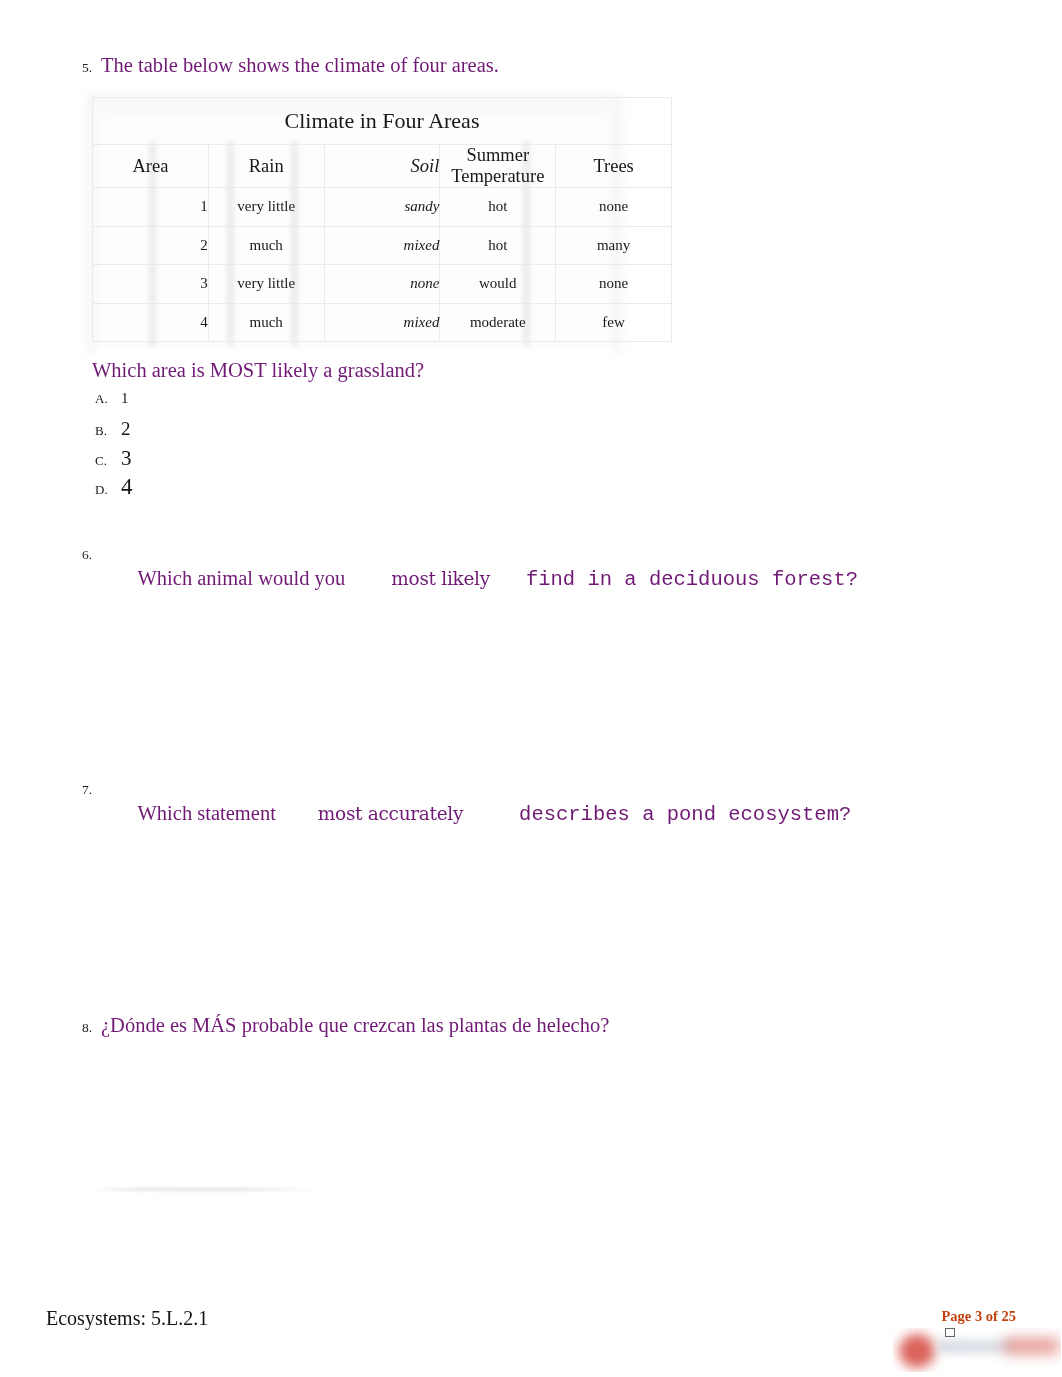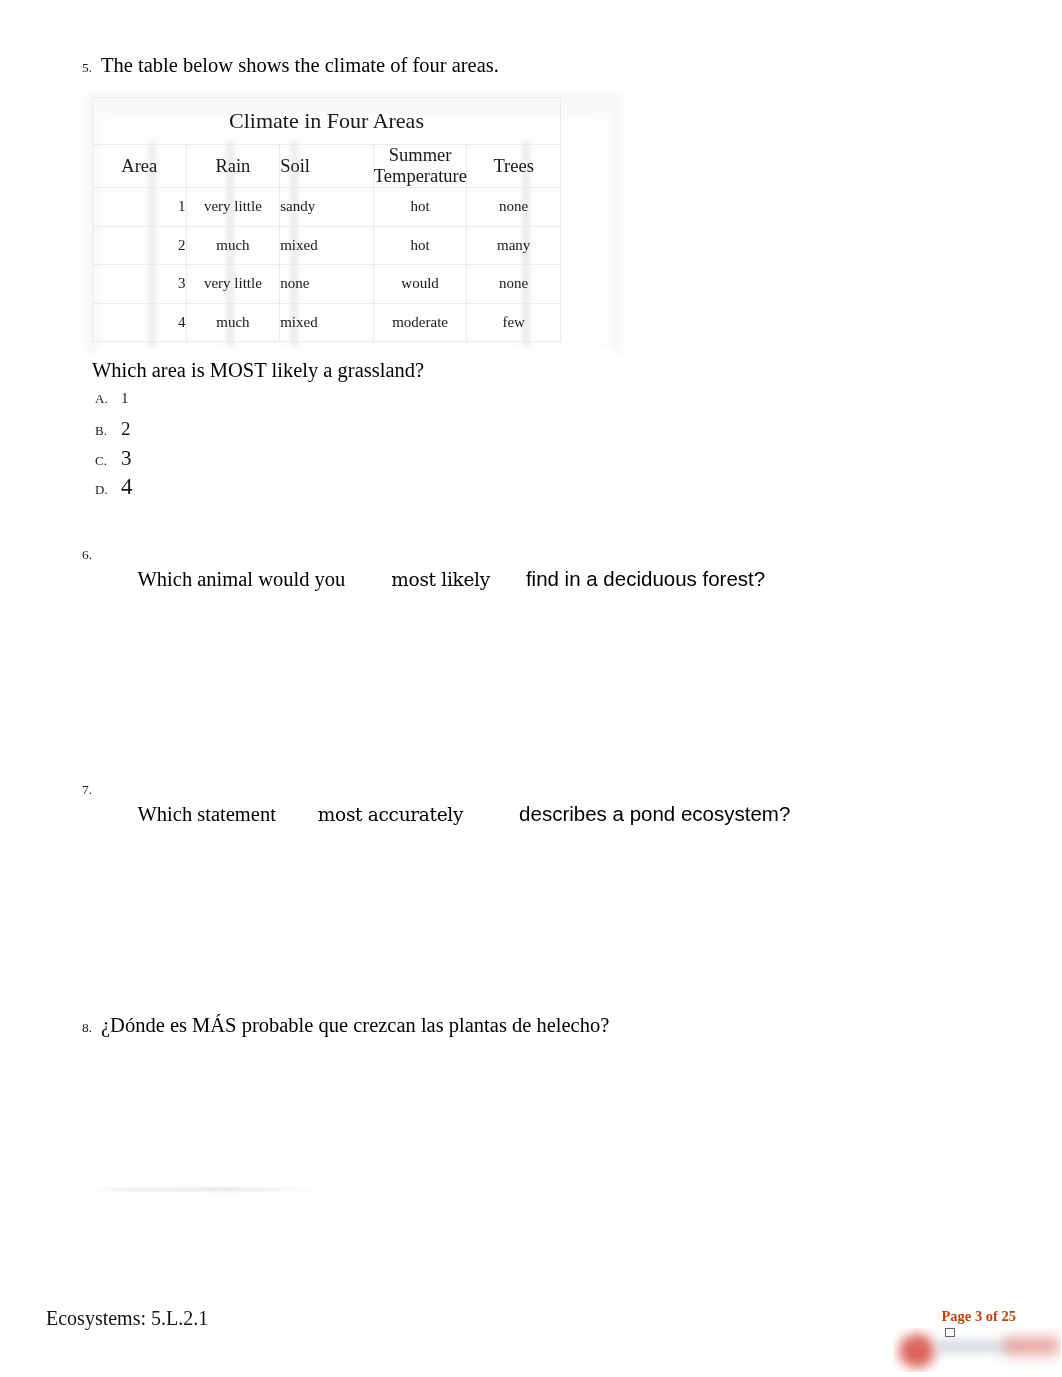--- a/index.html
+++ b/index.html
@@ -27,31 +27,31 @@
     flex: 0 0 30px;
     font-size: 13.5px;
     text-align: right;
     padding-right: 9px;
     color: #1a1c1e;
   }
   .qtext {
     font-size: 20.5px;
     line-height: 1.25;
     white-space: pre;
-    color: #000000;
+    color: #701a75;
   }
 
   
   .seg-a { font-family: "Liberation Serif", serif; margin-left: 16px; }
   .seg-b {
     font-family: "DejaVu Serif", serif;
     font-size: 18.5px;
     letter-spacing: -0.3px;
   }
-  .seg-c { font-family: Liberation Sans, sans-serif; margin-top: 40px; }
+  .seg-c { font-family: Liberation Mono, monospace; margin-top: 40px; }
 
   
   #climate-table-wrap {
     position: absolute;
     left: 92px;
     top: 97px;
     width: 524px;
     height: 250px;
     background: #fdfdfd;
   }
@@ -67,21 +67,21 @@
       linear-gradient(to right,
         rgba(242,242,243,0.8) 0px,
         rgba(255,255,255,0) 16px,
         rgba(255,255,255,0) calc(100% - 16px),
         rgba(242,242,243,0.8) 100%);
     filter: blur(3px);
     pointer-events: none;
   }
   table.climate {
     position: relative;
-    width: 469px;
+    width: 580px;
     border-collapse: collapse;
     table-layout: fixed;
   }
   table.climate td, table.climate th {
     border: 1px solid #e9eaec;
     padding: 0;
     font-weight: normal;
   }
   .tbl-title-cell {
     height: 46px;
@@ -98,21 +98,21 @@
     vertical-align: middle;
     font-size: 18.5px;
   }
   .body-cell {
     height: 37.5px;
     vertical-align: middle;
     font-size: 15px;
   }
   .c-area   { width: 58px;  text-align: right; padding-right: 12px; }
   .c-rain   { width: 78px;  text-align: center; }
-  .c-soil   { width: 64px;  text-align: left; }
+  .c-soil   { width: 64px;  text-align: right; font-style: italic; }
   .c-temp   { width: 232px; text-align: center; }
   .c-trees  { width: 92px;  text-align: center; }
   .hdr-cell.c-area { text-align: center; padding-right: 0; }
 
   
   .ghost-v {
     position: absolute;
     top: 44px;
     width: 7px;
     height: 206px;

